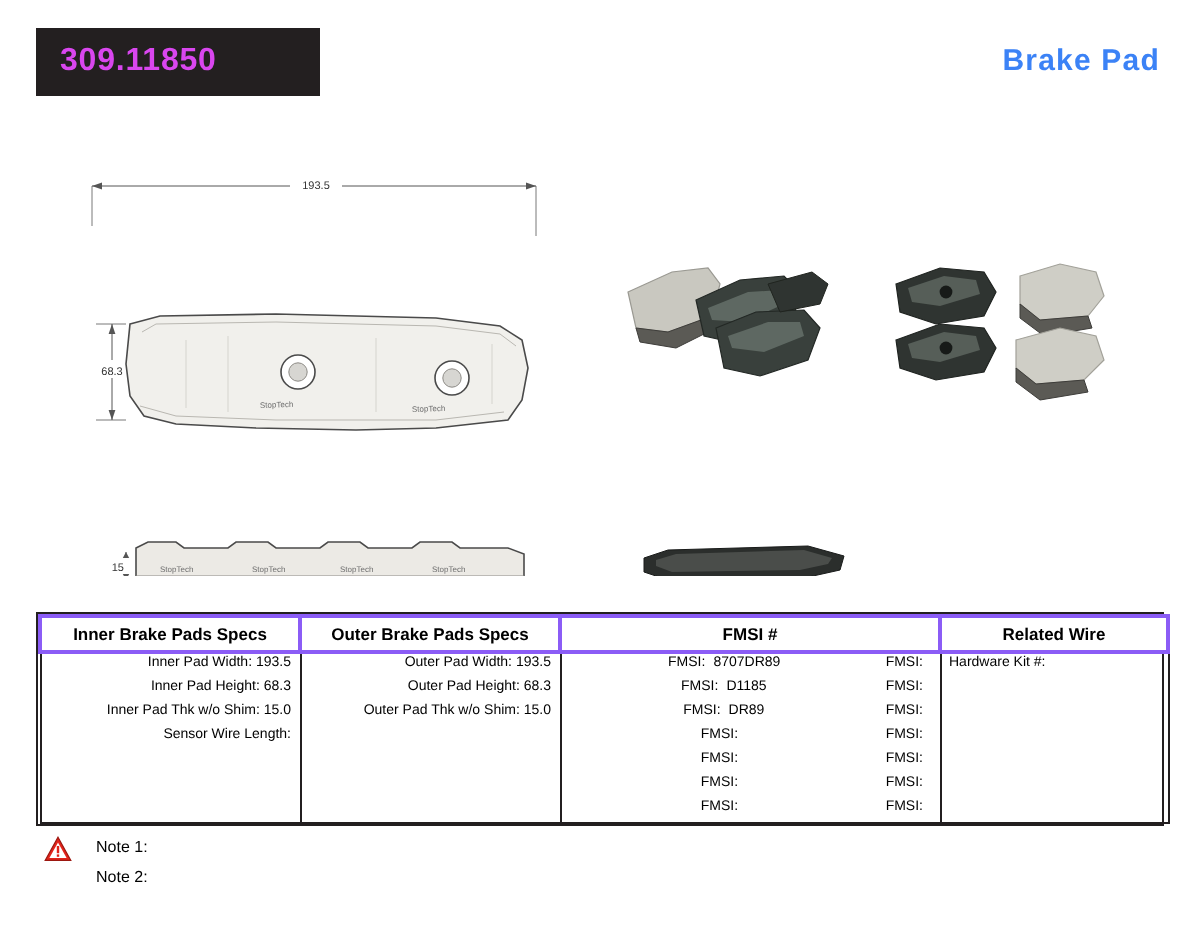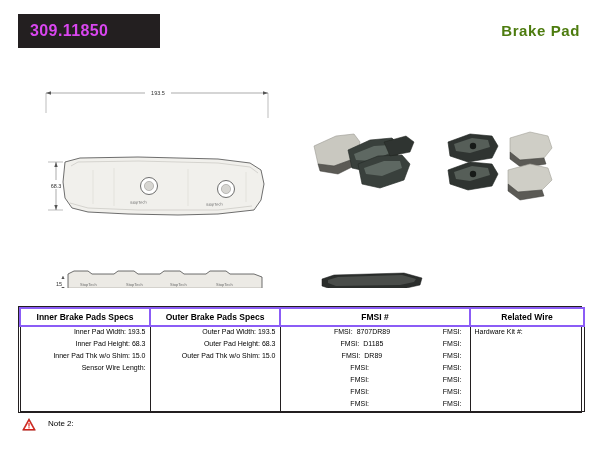--- a/index.html
+++ b/index.html
@@ -47,21 +47,21 @@
     font-weight: bold;
     letter-spacing: 0.4px;
   }
   .header-title {
     position: absolute;
     right: 2px;
     top: 8px;
     font-size: 15px;
     font-weight: bold;
     letter-spacing: 0.6px;
-    color: #4d7c0f;
+    color: #3b82f6;
   }
 
   
   .drawing-area {
     position: absolute;
     left: 18px;
     top: 58px;
     width: 564px;
     height: 230px;
   }
@@ -426,17 +426,20 @@
 
   <svg class="warn-icon" viewBox="0 0 14 13" xmlns="http://www.w3.org/2000/svg">
     <polygon points="7,0.6 13.4,12.2 0.6,12.2" fill="#e2231a" stroke="#9c1710" stroke-width="0.6"></polygon>
     <polygon points="7,3.2 11.3,11 2.7,11" fill="#ffffff"></polygon>
     <rect x="6.4" y="5" width="1.2" height="3.6" fill="#e2231a"></rect>
     <rect x="6.4" y="9.2" width="1.2" height="1.2" fill="#e2231a"></rect>
   </svg>
 
   <div class="notes">
     <div class="note-row">
+      <span class="note-label">Note 1:</span>
+    </div>
+    <div class="note-row">
       <span class="note-label">Note 2:</span>
     </div>
   </div>
 
 </div>
 
 </body></html>

